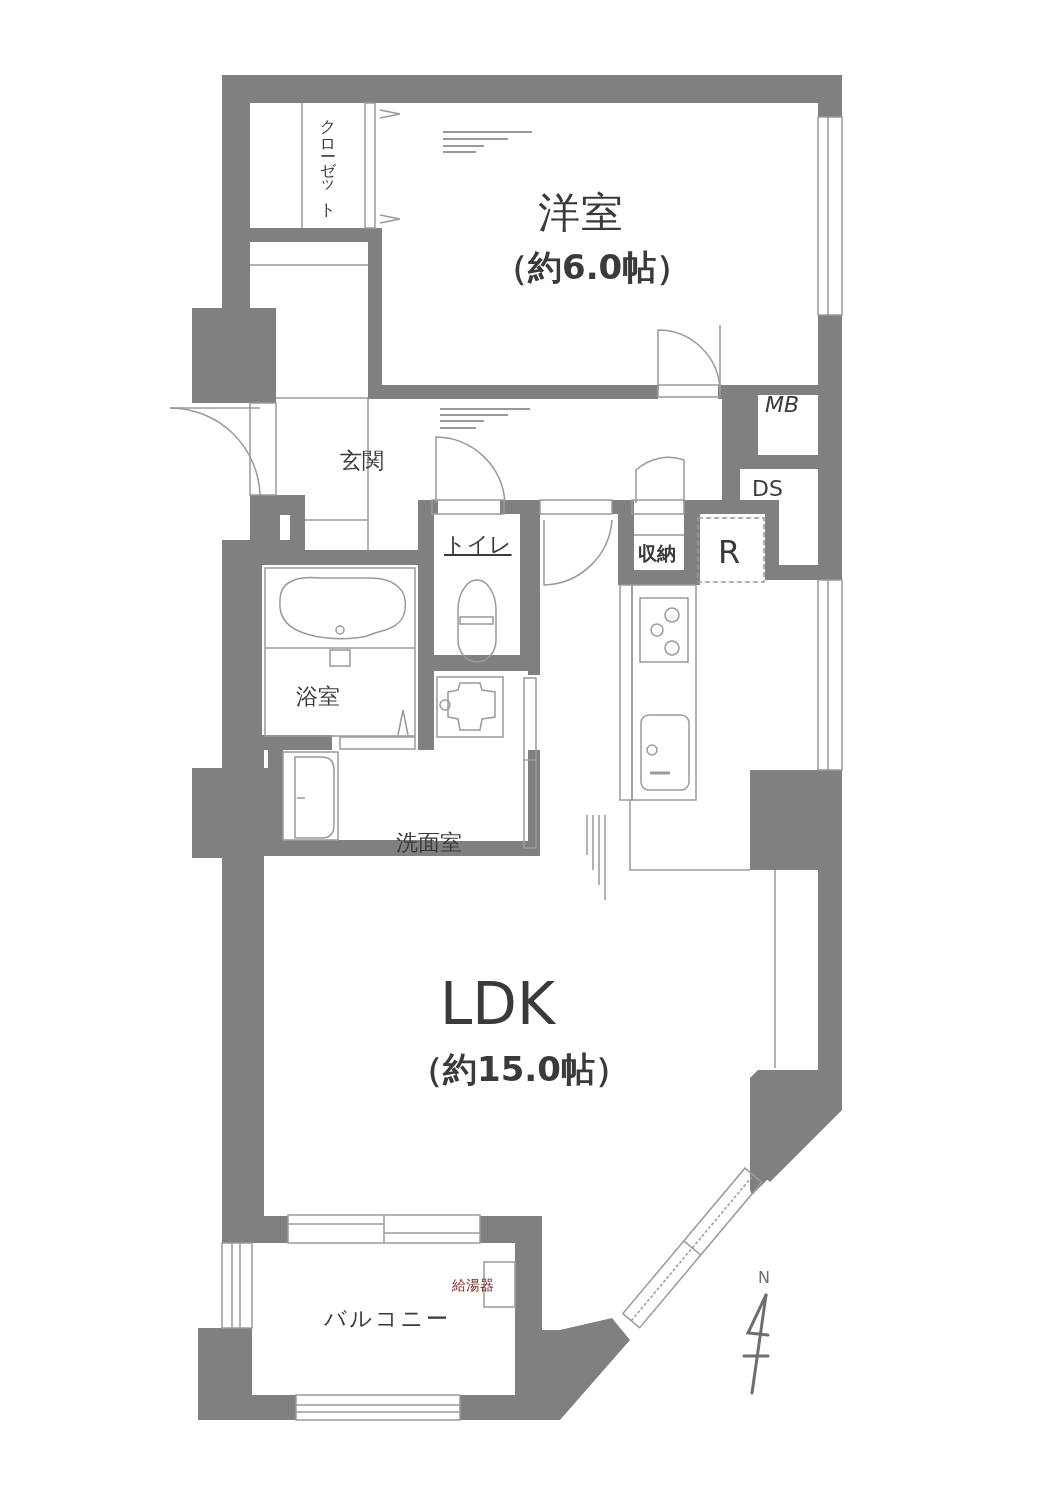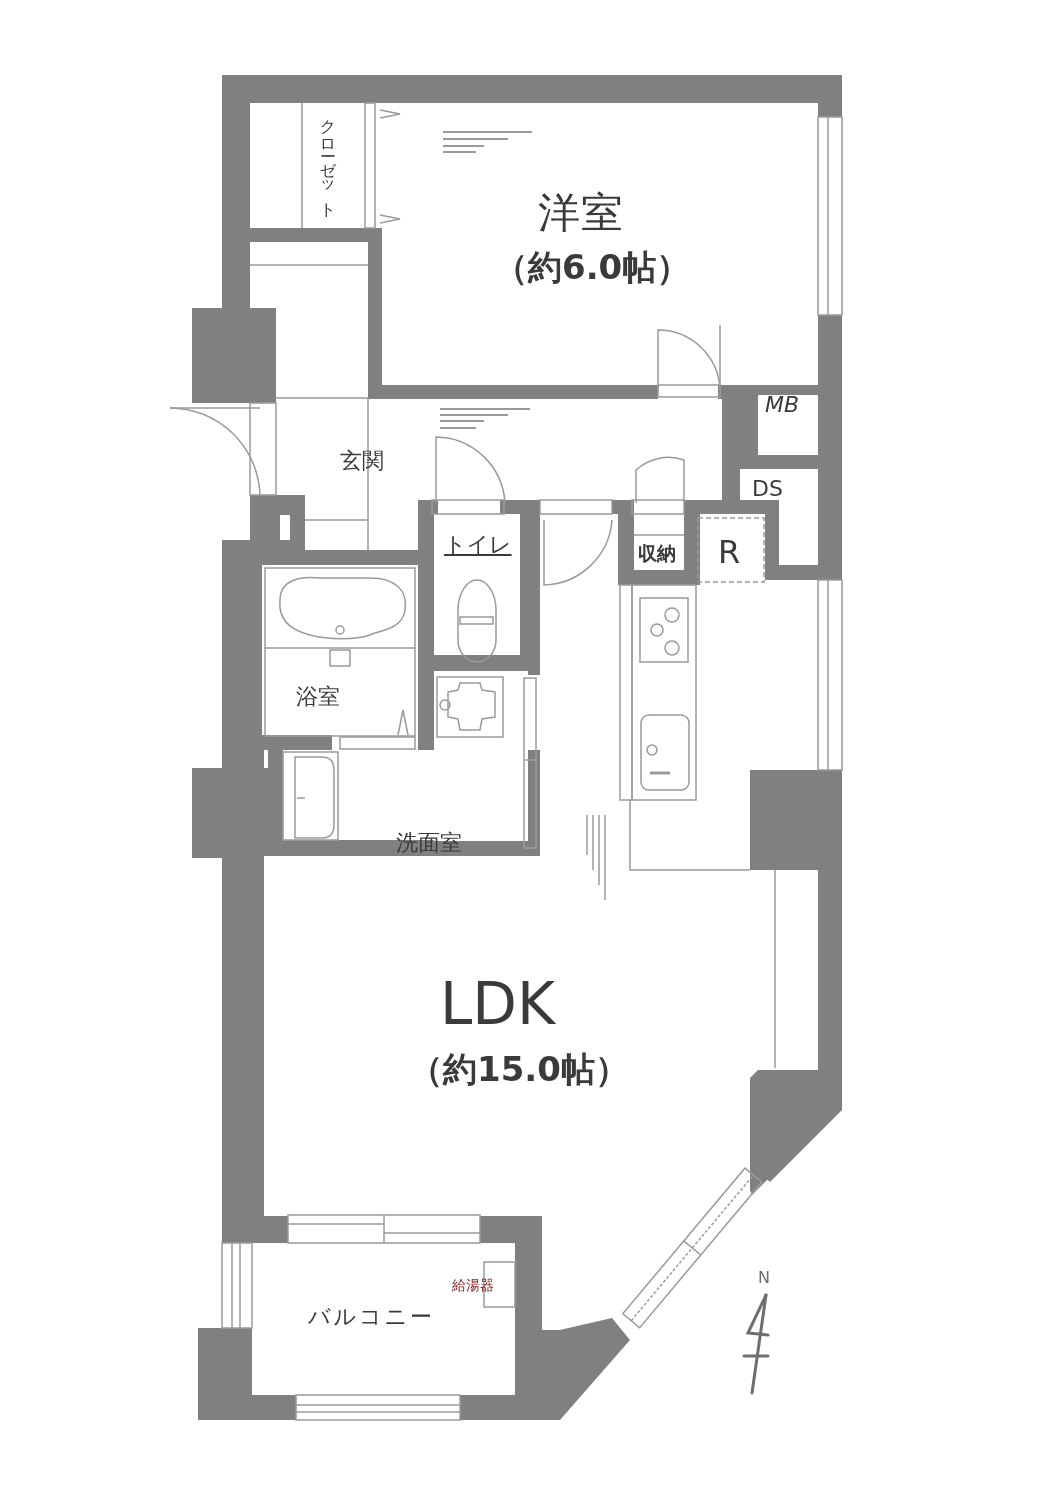--- a/index.html
+++ b/index.html
@@ -229,16 +229,16 @@
 <div class="lbl" style="left:718px;top:536px;font-size:32px;">R</div>
 <div class="lbl room-mid" style="left:765px;top:394px;font-style:italic;">MB</div>
 <div class="lbl room-mid" style="left:752px;top:478px;">DS</div>
 
 <div class="lbl room-mid" style="left:296px;top:686px;text-align:right;">浴室</div>
 <div class="lbl room-mid" style="left:396px;top:832px;">洗面室</div>
 
 <div class="lbl" style="left:440px;top:975px;font-size:58px;">LDK</div>
 <div class="lbl room-area" style="left:392px;top:1052px;margin-left:17px;">（約15.0帖）</div>
 
-<div class="lbl room-mid" style="left:308px;top:1308px;letter-spacing:3px;font-family:Liberation Mono, monospace;">バルコニー</div>
+<div class="lbl room-mid" style="left:324px;top:1308px;letter-spacing:3px;">バルコニー</div>
 <div class="lbl" style="left:452px;top:1278px;font-size:14px;color:#7f1d1d;">給湯器</div>
 
 <div class="lbl" style="left:758px;top:1270px;font-size:16px;color:#6e6e6e;">N</div>
 
 </body></html>

